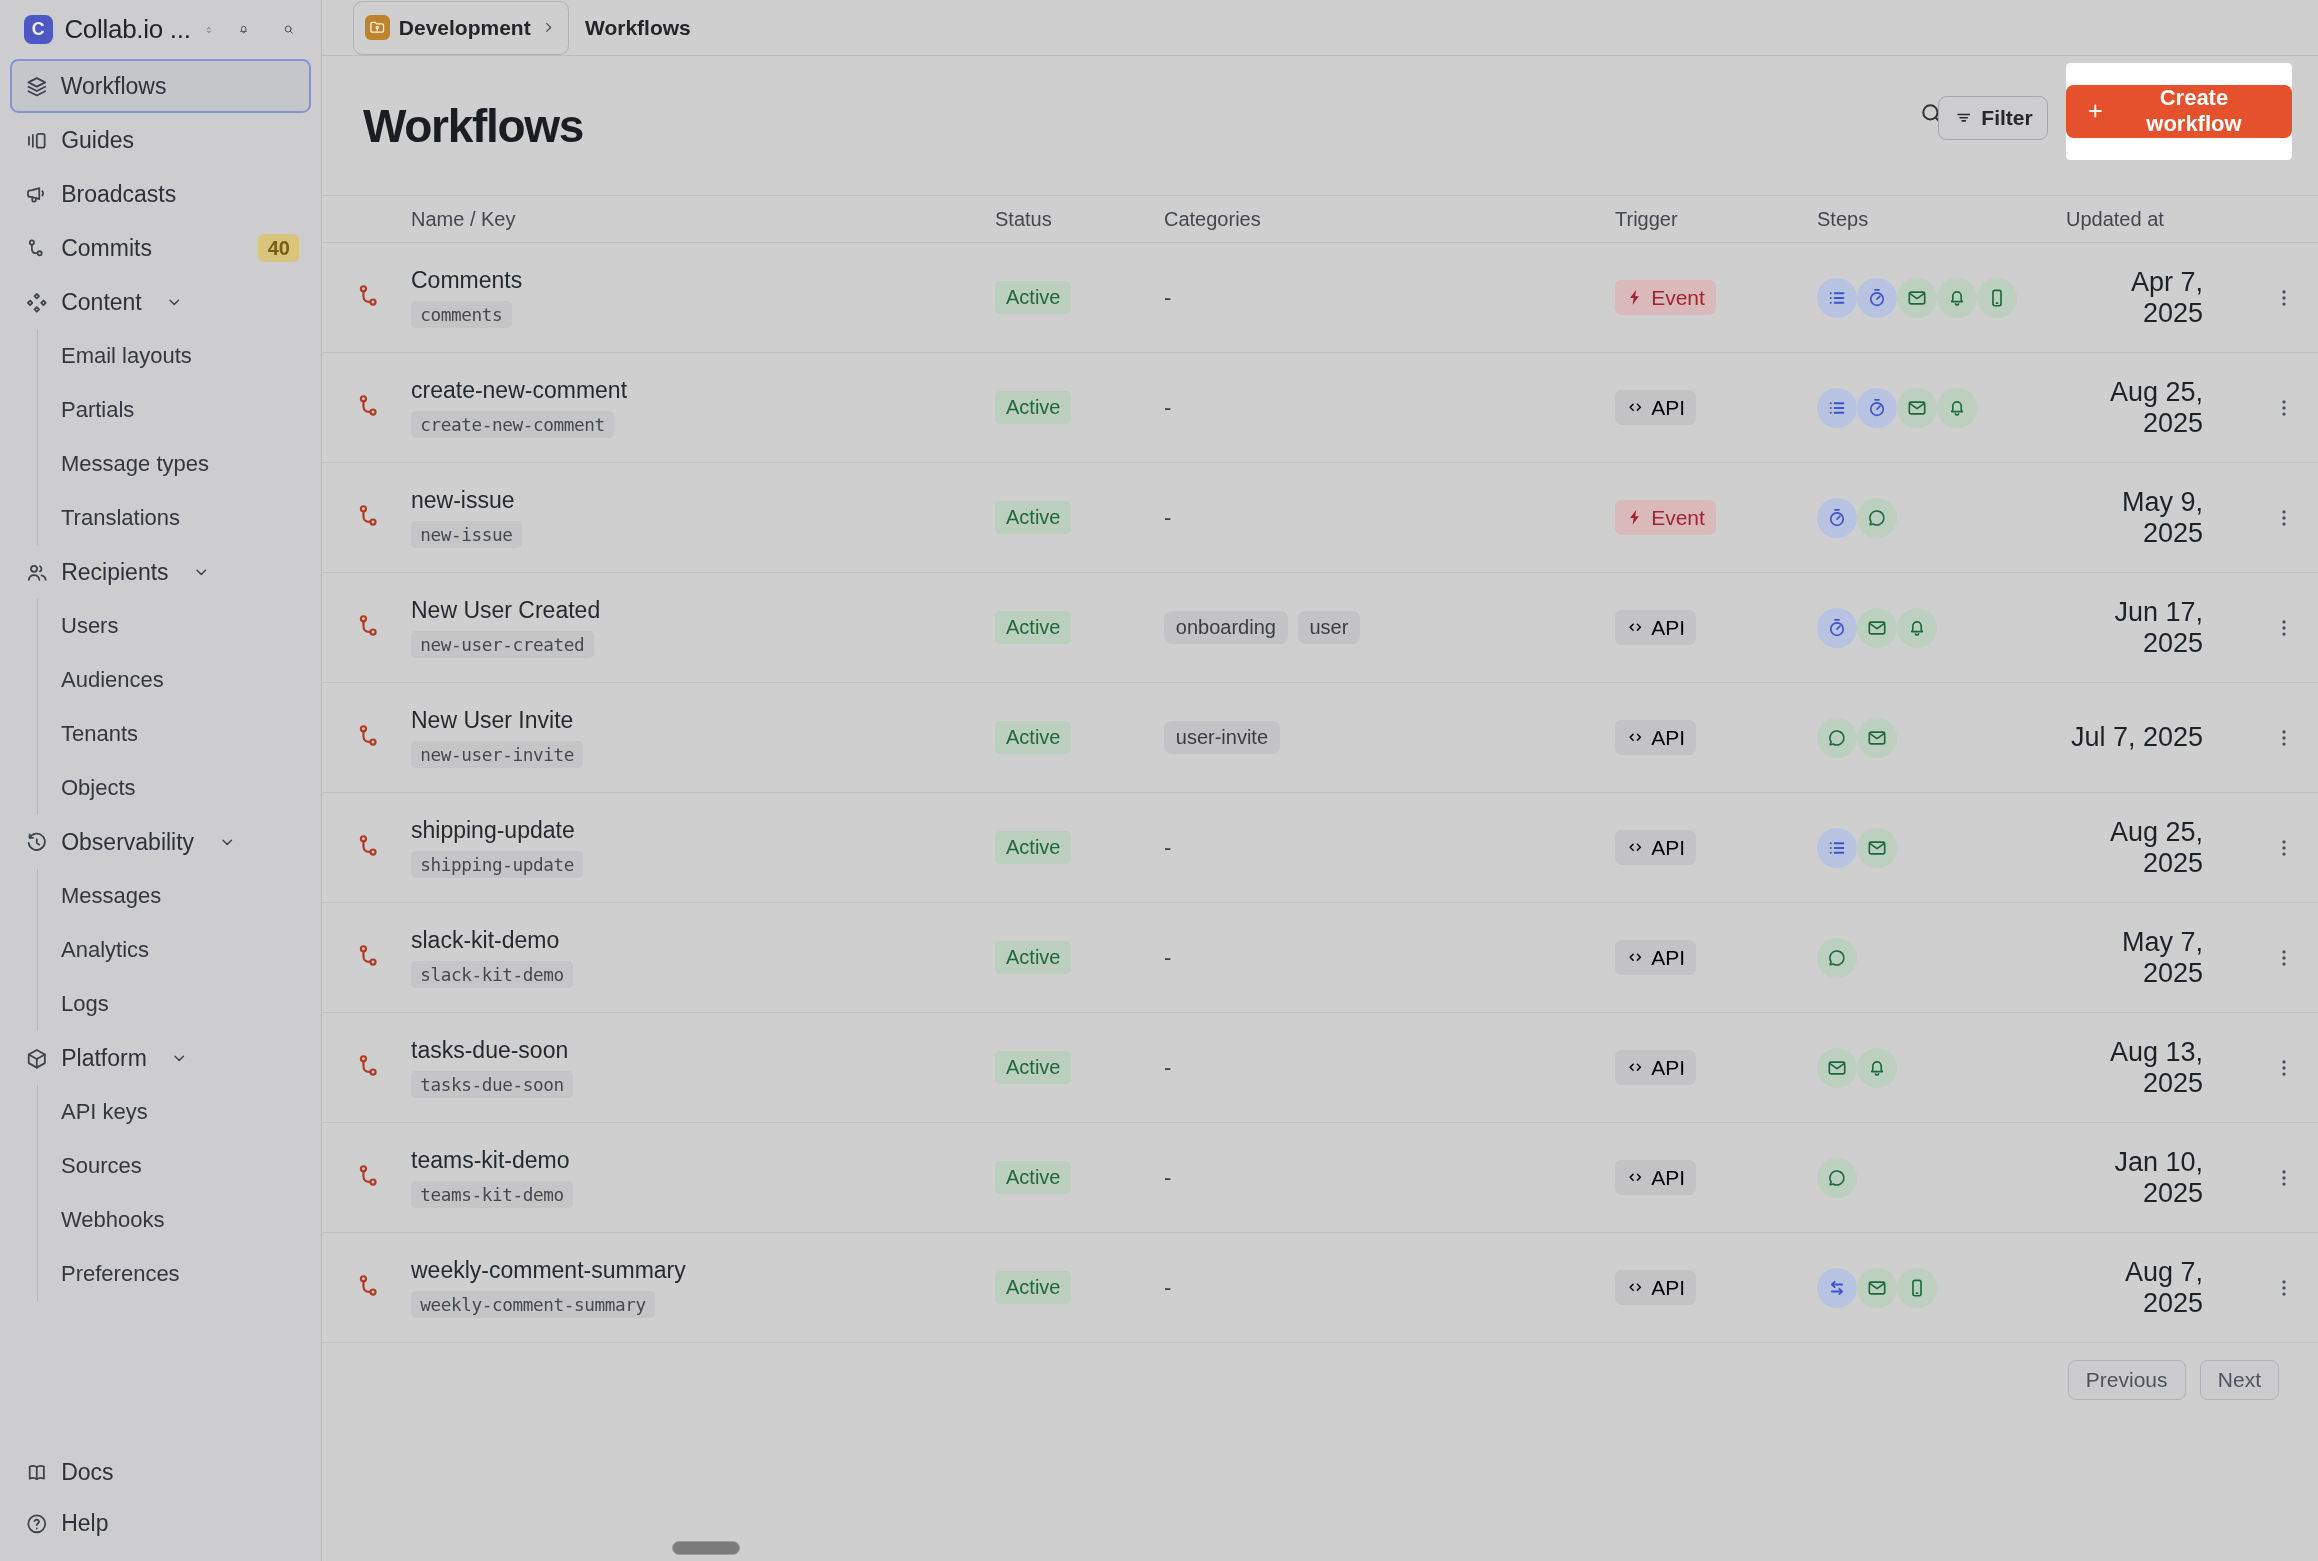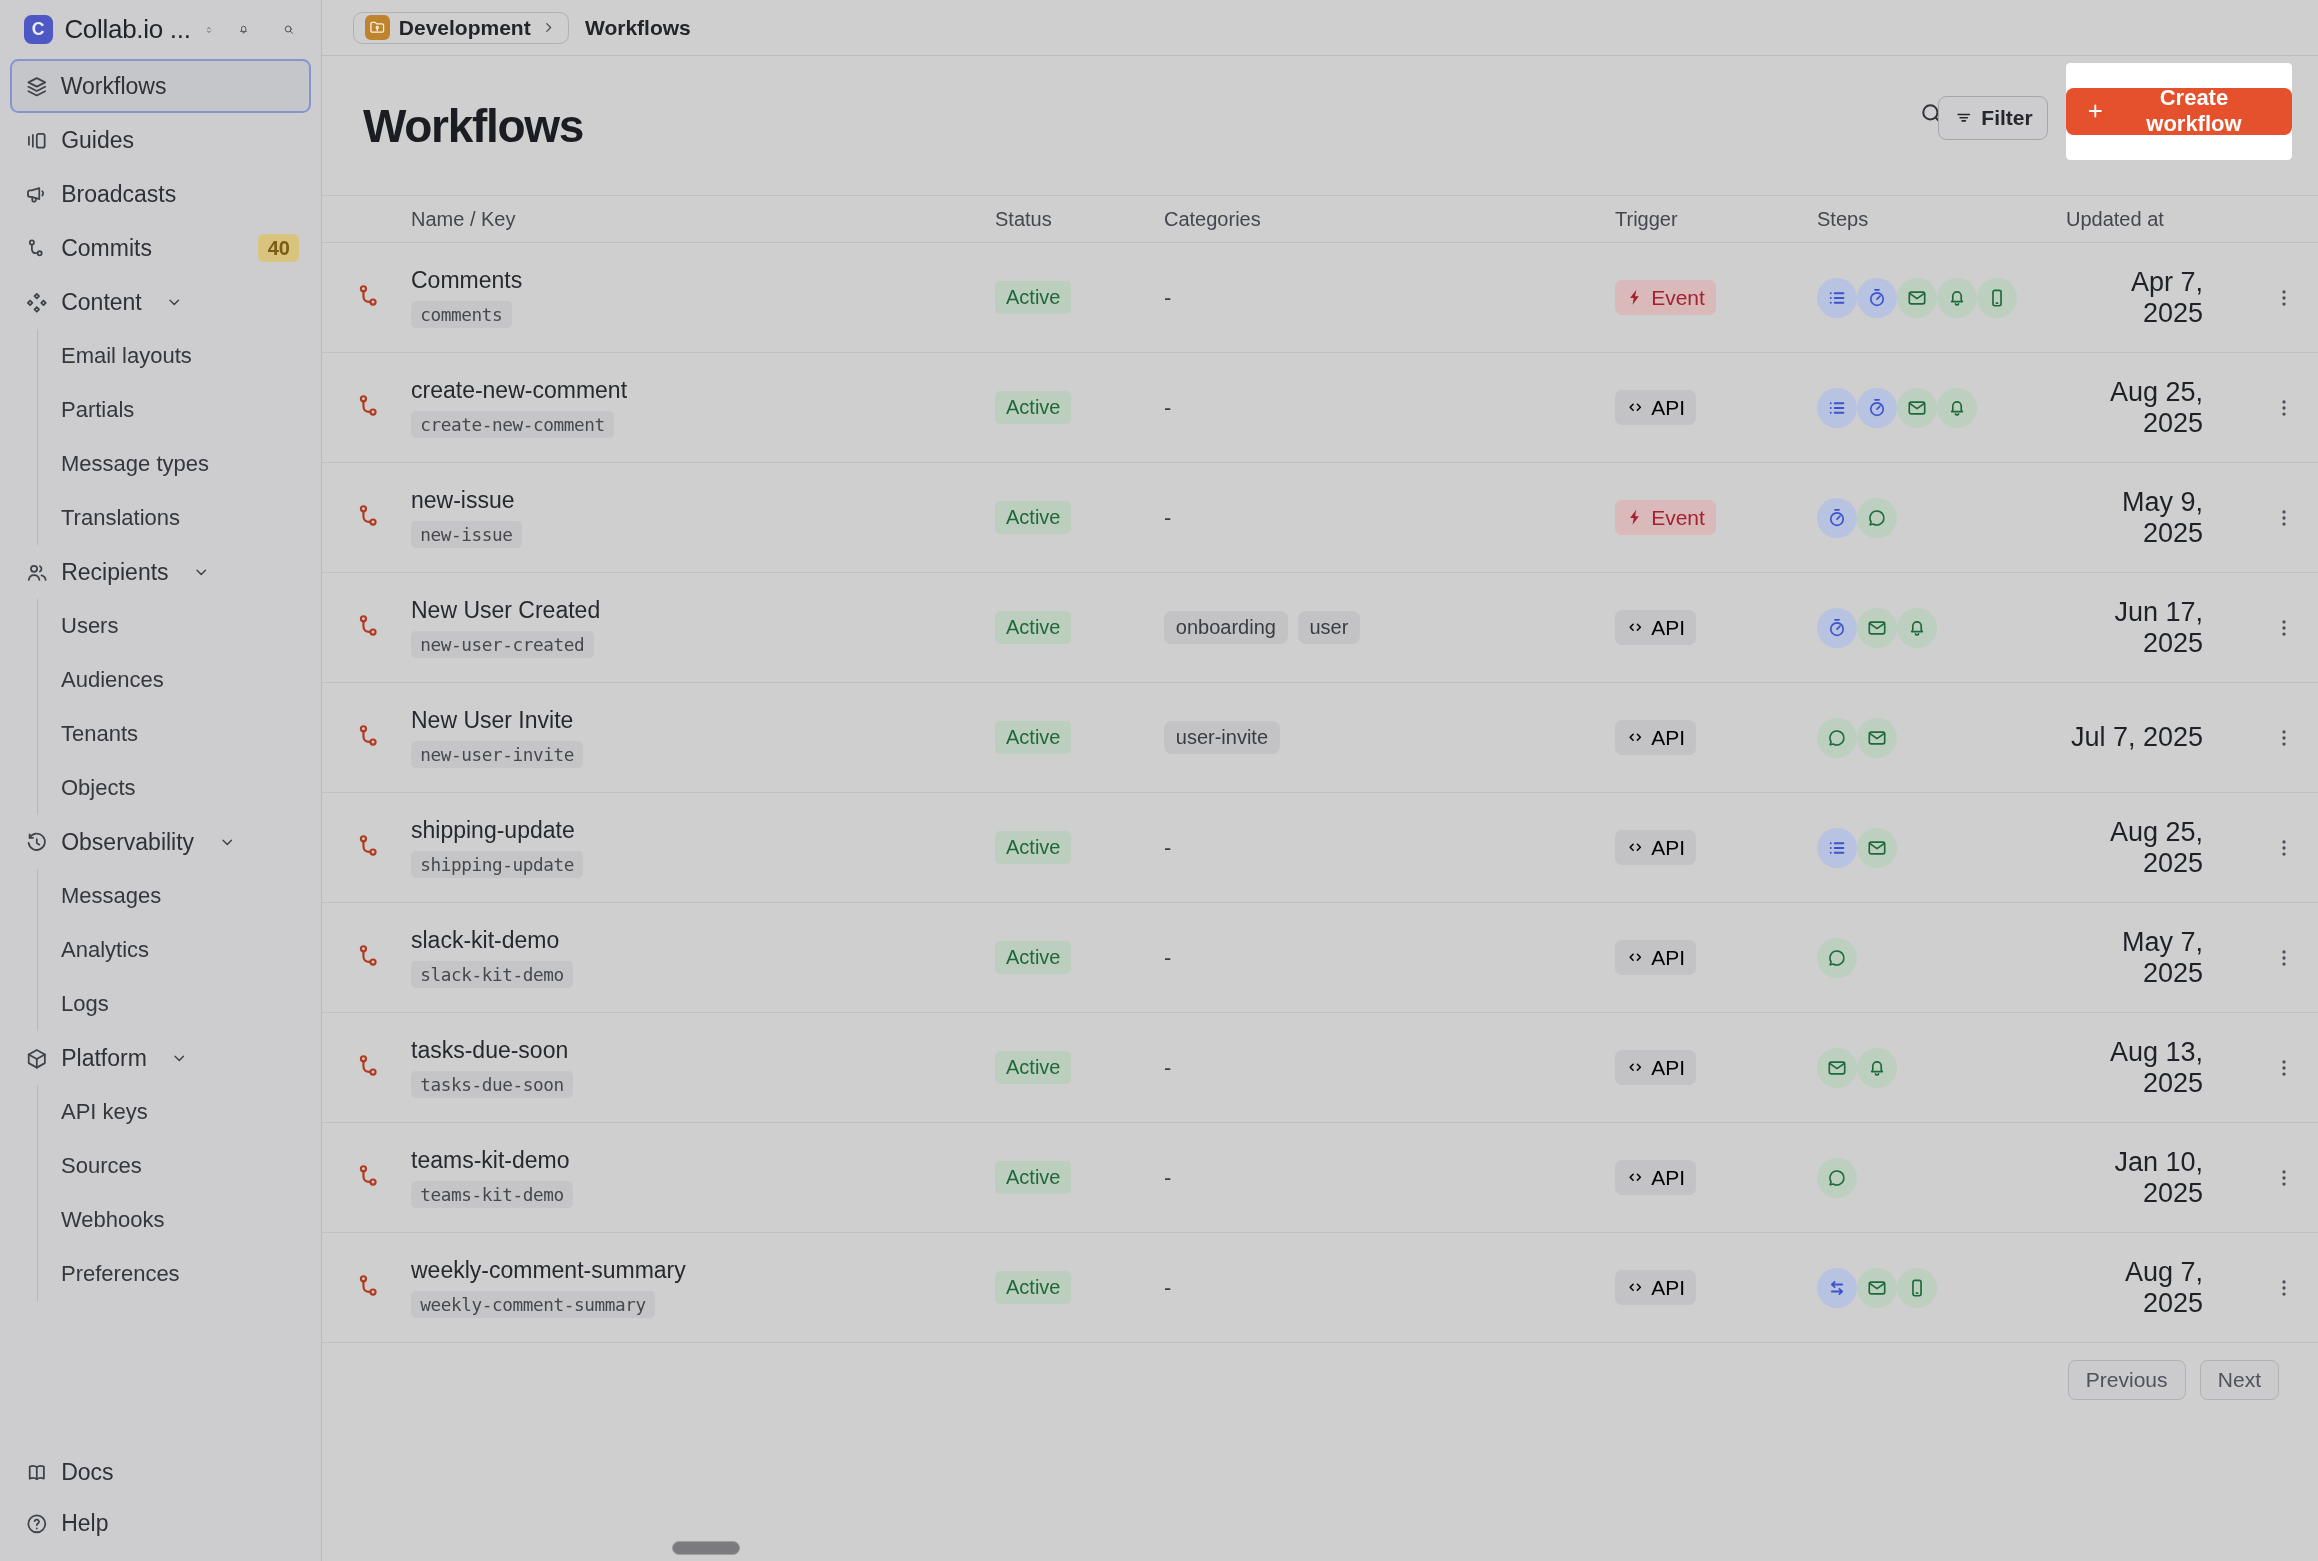--- a/index.html
+++ b/index.html
@@ -26,34 +26,34 @@
   .nav-badge { margin-left:auto; background:#d8c47d; color:#7b5c13; font-size:20px; font-weight:600; padding:2.5px 9.3px; border-radius:5.9px; }
   .nav-chev { width:18.5px; height:18.5px; color:#3c4046; margin-left:23.6px; }
   .sub-group { margin:0 10px 0 37px; border-left:1.7px solid #b7b7b9; }
   .sub-item { height:54px; display:flex; align-items:center; padding-left:23px; font-size:22px; color:#34373d; border-radius:8.4px; cursor:pointer; }
   .sb-footer { margin-top:auto; display:flex; flex-direction:column; }
   .sb-footer .nav-item { height:51px; }
 
   
   .main { flex:1; display:flex; flex-direction:column; position:relative; overflow:hidden; }
   .topbar { height:56px; border-bottom:1.7px solid #bdbdbf; display:flex; align-items:center; padding-left:31px; flex:none; }
-  .crumb-pill { display:inline-flex; align-items:center; gap:9.3px; border:1.7px solid #b1b1b3; border-radius:9.3px; height:32px; padding:0 11px; cursor:pointer; }
+  .crumb-pill { display:inline-flex; align-items:center; gap:9.3px; border:1.7px solid #b1b1b3; border-radius:9.3px; height:54px; padding:0 11px; cursor:pointer; }
   .crumb-folder { width:24.5px; height:24.5px; border-radius:5.9px; background:#bf832d; color:#f7f1e6; display:flex; align-items:center; justify-content:center; }
   .crumb-folder .icn { width:18.5px; height:18.5px; }
   .crumb-label { font-size:21px; font-weight:600; color:#232529; }
   .crumb-chev { width:17px; height:17px; color:#4a4e55; }
   .crumb-page { margin-left:16px; font-size:21px; font-weight:600; color:#232529; }
 
   .page-head { height:140px; border-bottom:1.7px solid #bfbfc1; position:relative; display:flex; align-items:center; padding-left:41px; flex:none; }
   .page-title { font-size:46px; font-weight:700; letter-spacing:-1.3px; color:#1b1d22; }
   .head-search { position:absolute; right:374px; top:44px; width:27px; height:27px; color:#303338; cursor:pointer; }
   .filter-btn { position:absolute; right:271px; top:40px; height:44px; padding:0 14.3px; border:1.7px solid #a6a6a8; border-radius:8.4px; background:#cdcdcf; display:flex; align-items:center; gap:8.4px; font-size:21px; font-weight:600; color:#26282d; cursor:pointer; }
   .filter-btn .icn { width:19.4px; height:19.4px; }
   .spotlight { position:absolute; right:27px; top:6.7px; width:226px; height:97px; background:#ffffff; border-radius:4.2px; display:flex; align-items:center; justify-content:center; }
-  .create-btn { display:flex; align-items:center; gap:9.3px; height:47px; padding:0 18.5px; border-radius:7.6px; background:#e5512c; color:#ffffff; font-size:22px; font-weight:600; border:none; cursor:pointer; }
+  .create-btn { display:flex; align-items:center; gap:9.3px; height:53px; padding:0 18.5px; border-radius:7.6px; background:#e5512c; color:#ffffff; font-size:22px; font-weight:600; border:none; cursor:pointer; }
   .create-btn .icn { width:22px; height:22px; }
 
   .grid-row { display:grid; grid-template-columns:33px 56px 584px 169px 451px 202px 249px 137px 1fr; align-items:center; }
   .thead { height:47px; border-bottom:1.7px solid #bfbfc1; font-size:20px; font-weight:500; color:#44474e; flex:none; }
   .th-upd { text-align:left; }
 
   .row { height:110px; border-bottom:1.3px solid #c1c1c3; }
   .wf-icon { width:29px; height:29px; color:#b23a20; }
   .rname .nm { font-size:23px; font-weight:500; color:#26292e; }
   .rname .key { display:inline-block; margin-top:7.6px; background:#c5c5c7; border-radius:5px; padding:3.4px 9.3px; font-family:"DejaVu Sans Mono", monospace; font-size:17.7px; color:#45484e; letter-spacing:-0.4px; }

